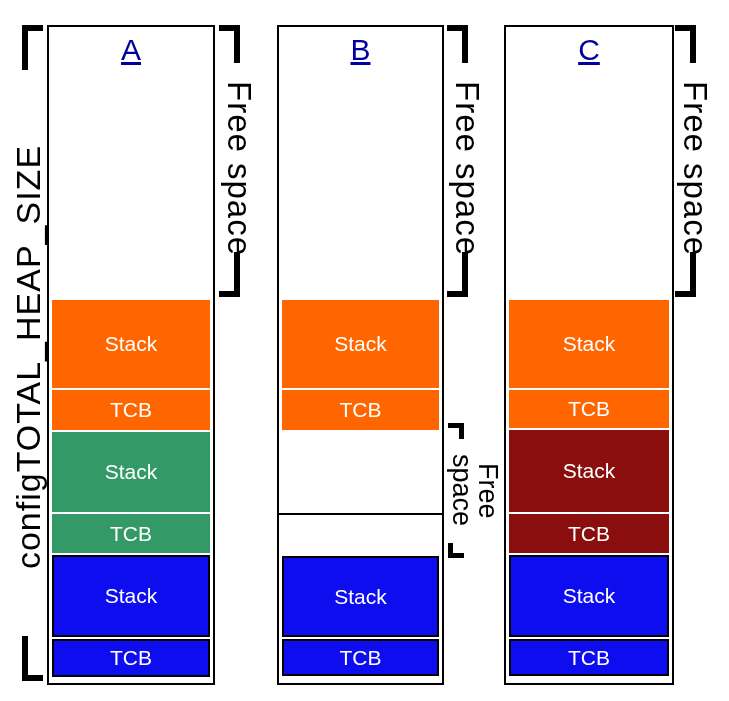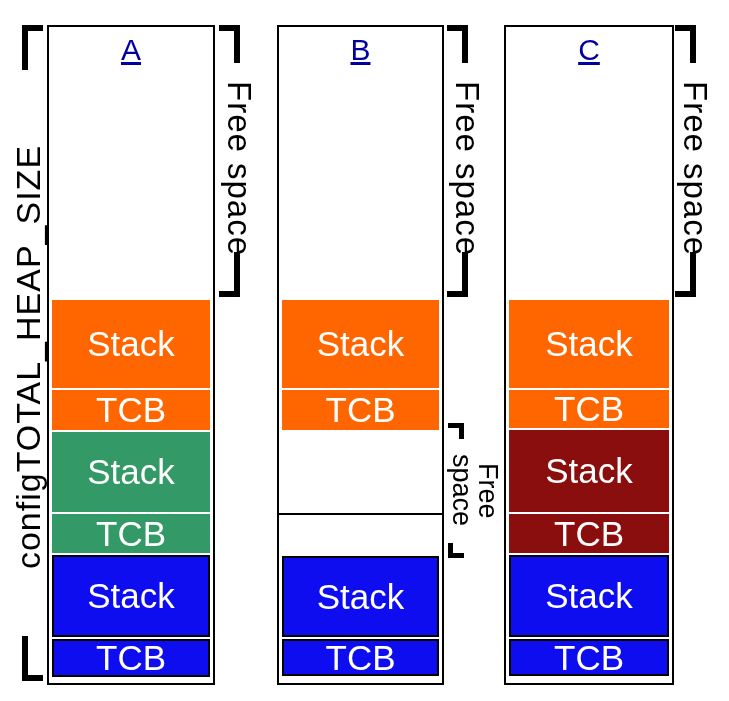--- a/index.html
+++ b/index.html
@@ -10,21 +10,21 @@
   .colbox{
     position:absolute;top:25px;height:660px;border:2px solid #000;
     box-sizing:border-box;background:#fff;
   }
   .coltitle{
     position:absolute;top:6px;left:0;right:0;text-align:center;
     font-size:30px;color:#0000A0;text-decoration:underline;
   }
   .block{
     position:absolute;box-sizing:border-box;display:flex;align-items:center;
-    justify-content:center;color:#fff;font-size:35px;
+    justify-content:center;color:#fff;font-size:21px;
   }
   .corner{position:absolute;box-sizing:border-box;}
   .vfree{
     position:absolute;writing-mode:vertical-rl;text-align:center;
     font-size:33px;color:#000;letter-spacing:1px;white-space:nowrap;
   }
   .vfree-mid{
     position:absolute;writing-mode:vertical-rl;text-align:center;
     font-size:27px;line-height:26px;color:#000;
   }

